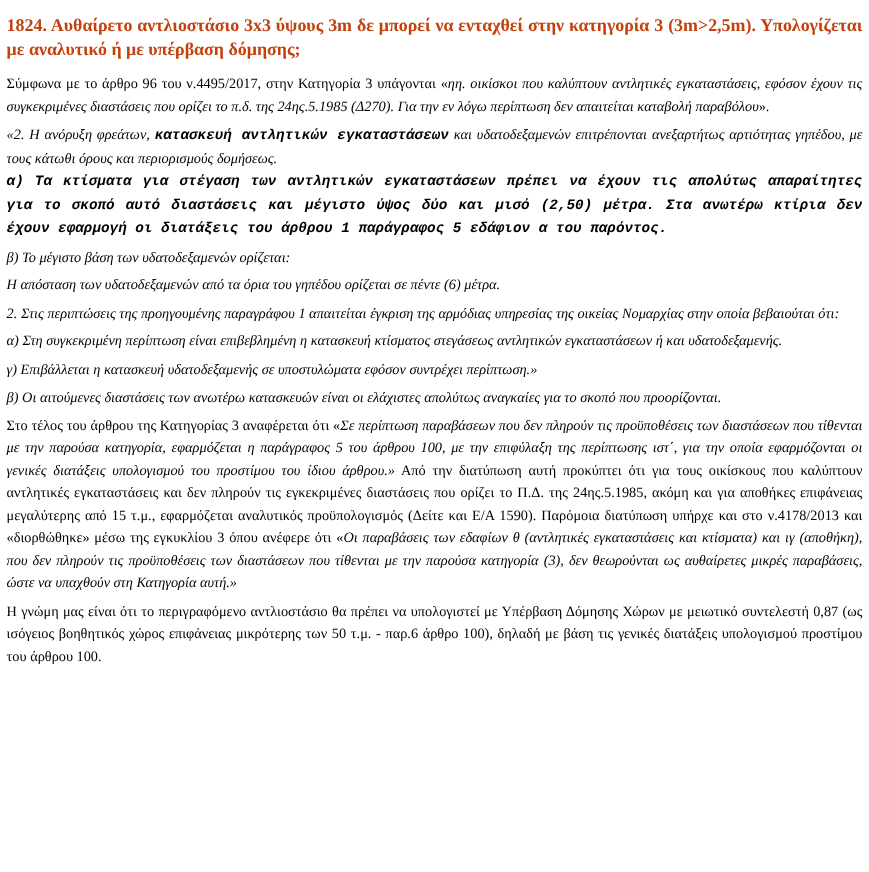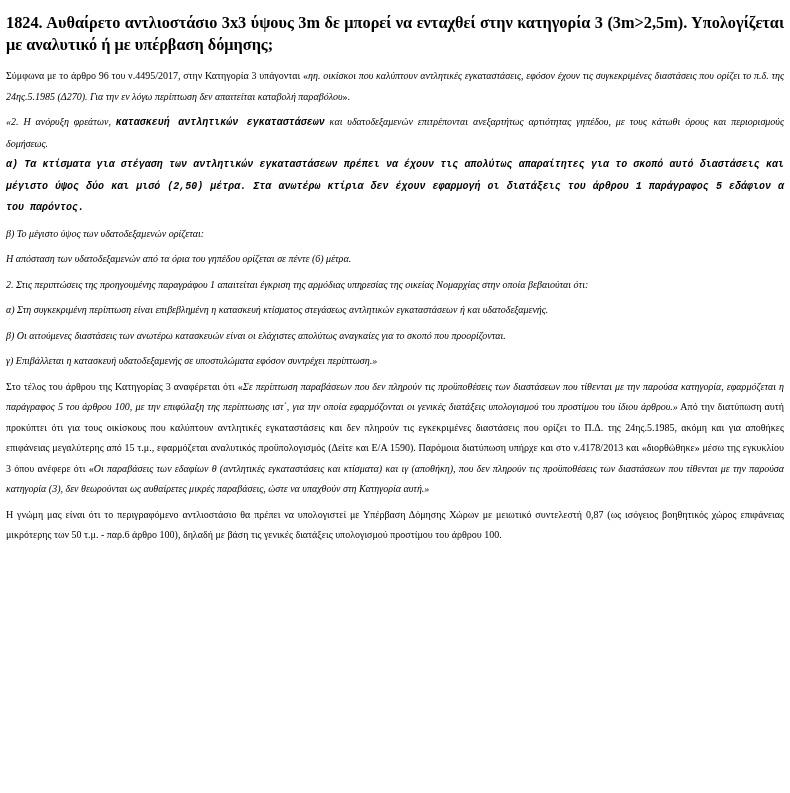--- a/index.html
+++ b/index.html
@@ -11,21 +11,21 @@
     width: 790px;
     min-height: 793px;
     box-sizing: border-box;
     padding: 12px 6px 6px 6px;
     background: #ffffff;
     font-family: "Liberation Serif", "DejaVu Serif", serif;
     color: #000000;
   }
   .para {
     margin: 0 0 5px 0;
-    font-size: 10px;
+    font-size: 13px;
     line-height: 20.5px;
     text-align: justify;
     color: #000000;
   }
   .para.title {
     color: #191970;
     font-weight: bold;
     font-size: 16.3px;
     line-height: 22px;
     margin-bottom: 10px;
@@ -36,26 +36,26 @@
   .seg-normal { font-style: normal; font-weight: normal; }
   .seg-italic { font-style: italic; font-weight: normal; }
   .seg-bold { font-style: normal; font-weight: bold; }
   .seg-bold-italic { font-style: italic; font-weight: bold; font-family: Liberation Mono, monospace; }
 </style>
 </head>
 <body style="background: rgb(255, 255, 255);">
 
 <div class="page">
   <div id="doc-body">
-      <p class="para title" style="color: #000000;"><span class="seg-bold">1824. Αυθαίρετο αντλιοστάσιο 3x3 ύψους 3m δε μπορεί να ενταχθεί στην κατηγορία 3 (3m&gt;2,5m).  Υπολογίζεται με αναλυτικό ή με υπέρβαση δόμησης;</span></p>
+      <p class="para title" style="color: #c2410c;"><span class="seg-bold">1824. Αυθαίρετο αντλιοστάσιο 3x3 ύψους 3m δε μπορεί να ενταχθεί στην κατηγορία 3 (3m&gt;2,5m).  Υπολογίζεται με αναλυτικό ή με υπέρβαση δόμησης;</span></p>
       <p class="para"><span class="seg-normal">Σύμφωνα με το άρθρο 96 του ν.4495/2017, στην Κατηγορία 3 υπάγονται «</span><span class="seg-italic">ηη. οικίσκοι που καλύπτουν αντλητικές εγκαταστάσεις, εφόσον έχουν τις συγκεκριμένες διαστάσεις που ορίζει το π.δ. της 24ης.5.1985 (Δ270). Για την εν λόγω περίπτωση δεν απαιτείται καταβολή παραβόλου</span><span class="seg-normal">».</span></p>
       <p class="para no-gap-after"><span class="seg-italic">«2. Η ανόρυξη φρεάτων, </span><span class="seg-bold-italic">κατασκευή αντλητικών εγκαταστάσεων</span><span class="seg-italic"> και υδατοδεξαμενών επιτρέπονται ανεξαρτήτως αρτιότητας γηπέδου, με τους κάτωθι όρους και περιορισμούς δομήσεως.</span></p>
       <p class="para"><span class="seg-bold-italic">α) Τα κτίσματα για στέγαση των αντλητικών εγκαταστάσεων πρέπει να έχουν τις απολύτως απαραίτητες για το σκοπό αυτό διαστάσεις και μέγιστο ύψος δύο και μισό (2,50) μέτρα. Στα ανωτέρω κτίρια δεν έχουν εφαρμογή οι διατάξεις του άρθρου 1 παράγραφος 5 εδάφιον α του παρόντος.</span></p>
-      <p class="para"><span class="seg-italic">β) Το μέγιστο ύψος των υδατοδεξαμενών ορίζεται:</span></p>
+      <p class="para"><span class="seg-italic">β) Το μέγιστο βάση των υδατοδεξαμενών ορίζεται:</span></p>
       <p class="para"><span class="seg-italic">Η απόσταση των υδατοδεξαμενών από τα όρια του γηπέδου ορίζεται σε πέντε (6) μέτρα.</span></p>
       <p class="para"><span class="seg-italic">2. Στις περιπτώσεις της προηγουμένης παραγράφου 1 απαιτείται έγκριση της αρμόδιας υπηρεσίας της οικείας Νομαρχίας στην οποία βεβαιούται ότι:</span></p>
       <p class="para"><span class="seg-italic">α) Στη συγκεκριμένη περίπτωση είναι επιβεβλημένη η κατασκευή κτίσματος στεγάσεως αντλητικών εγκαταστάσεων ή και υδατοδεξαμενής.</span></p>
+      <p class="para"><span class="seg-italic">γ) Επιβάλλεται η κατασκευή υδατοδεξαμενής σε υποστυλώματα εφόσον συντρέχει περίπτωση.»</span></p>
       <p class="para"><span class="seg-italic">β) Οι αιτούμενες διαστάσεις των ανωτέρω κατασκευών είναι οι ελάχιστες απολύτως αναγκαίες για το σκοπό που προορίζονται.</span></p>
-      <p class="para"><span class="seg-italic">γ) Επιβάλλεται η κατασκευή υδατοδεξαμενής σε υποστυλώματα εφόσον συντρέχει περίπτωση.»</span></p>
       <p class="para"><span class="seg-normal">Στο τέλος του άρθρου της Κατηγορίας 3 αναφέρεται ότι «</span><span class="seg-italic">Σε περίπτωση παραβάσεων που δεν πληρούν τις προϋποθέσεις των διαστάσεων που τίθενται με την παρούσα κατηγορία, εφαρμόζεται η παράγραφος 5 του άρθρου 100, με την επιφύλαξη της περίπτωσης ιστ΄, για την οποία εφαρμόζονται οι γενικές διατάξεις υπολογισμού του προστίμου του ίδιου άρθρου.»</span><span class="seg-normal"> Από την διατύπωση αυτή προκύπτει ότι για τους οικίσκους που καλύπτουν αντλητικές εγκαταστάσεις και δεν πληρούν τις εγκεκριμένες διαστάσεις που ορίζει το Π.Δ. της 24ης.5.1985, ακόμη και για αποθήκες επιφάνειας μεγαλύτερης από 15 τ.μ., εφαρμόζεται αναλυτικός προϋπολογισμός (Δείτε και Ε/Α 1590). Παρόμοια διατύπωση υπήρχε και στο ν.4178/2013 και «διορθώθηκε» μέσω της εγκυκλίου 3 όπου ανέφερε ότι «</span><span class="seg-italic">Οι παραβάσεις των εδαφίων θ (αντλητικές εγκαταστάσεις και κτίσματα) και ιγ (αποθήκη), που δεν πληρούν τις προϋποθέσεις των διαστάσεων που τίθενται με την παρούσα κατηγορία (3), δεν θεωρούνται ως αυθαίρετες μικρές παραβάσεις, ώστε να υπαχθούν στη Κατηγορία αυτή.»</span></p>
       <p class="para"><span class="seg-normal">Η γνώμη μας είναι ότι το περιγραφόμενο αντλιοστάσιο θα πρέπει να υπολογιστεί με Υπέρβαση Δόμησης Χώρων με μειωτικό συντελεστή 0,87 (ως ισόγειος βοηθητικός χώρος επιφάνειας μικρότερης των 50 τ.μ. - παρ.6 άρθρο 100), δηλαδή με βάση τις γενικές διατάξεις υπολογισμού προστίμου του άρθρου 100.</span></p>
     </div>
 </div>
 
 </body></html>

